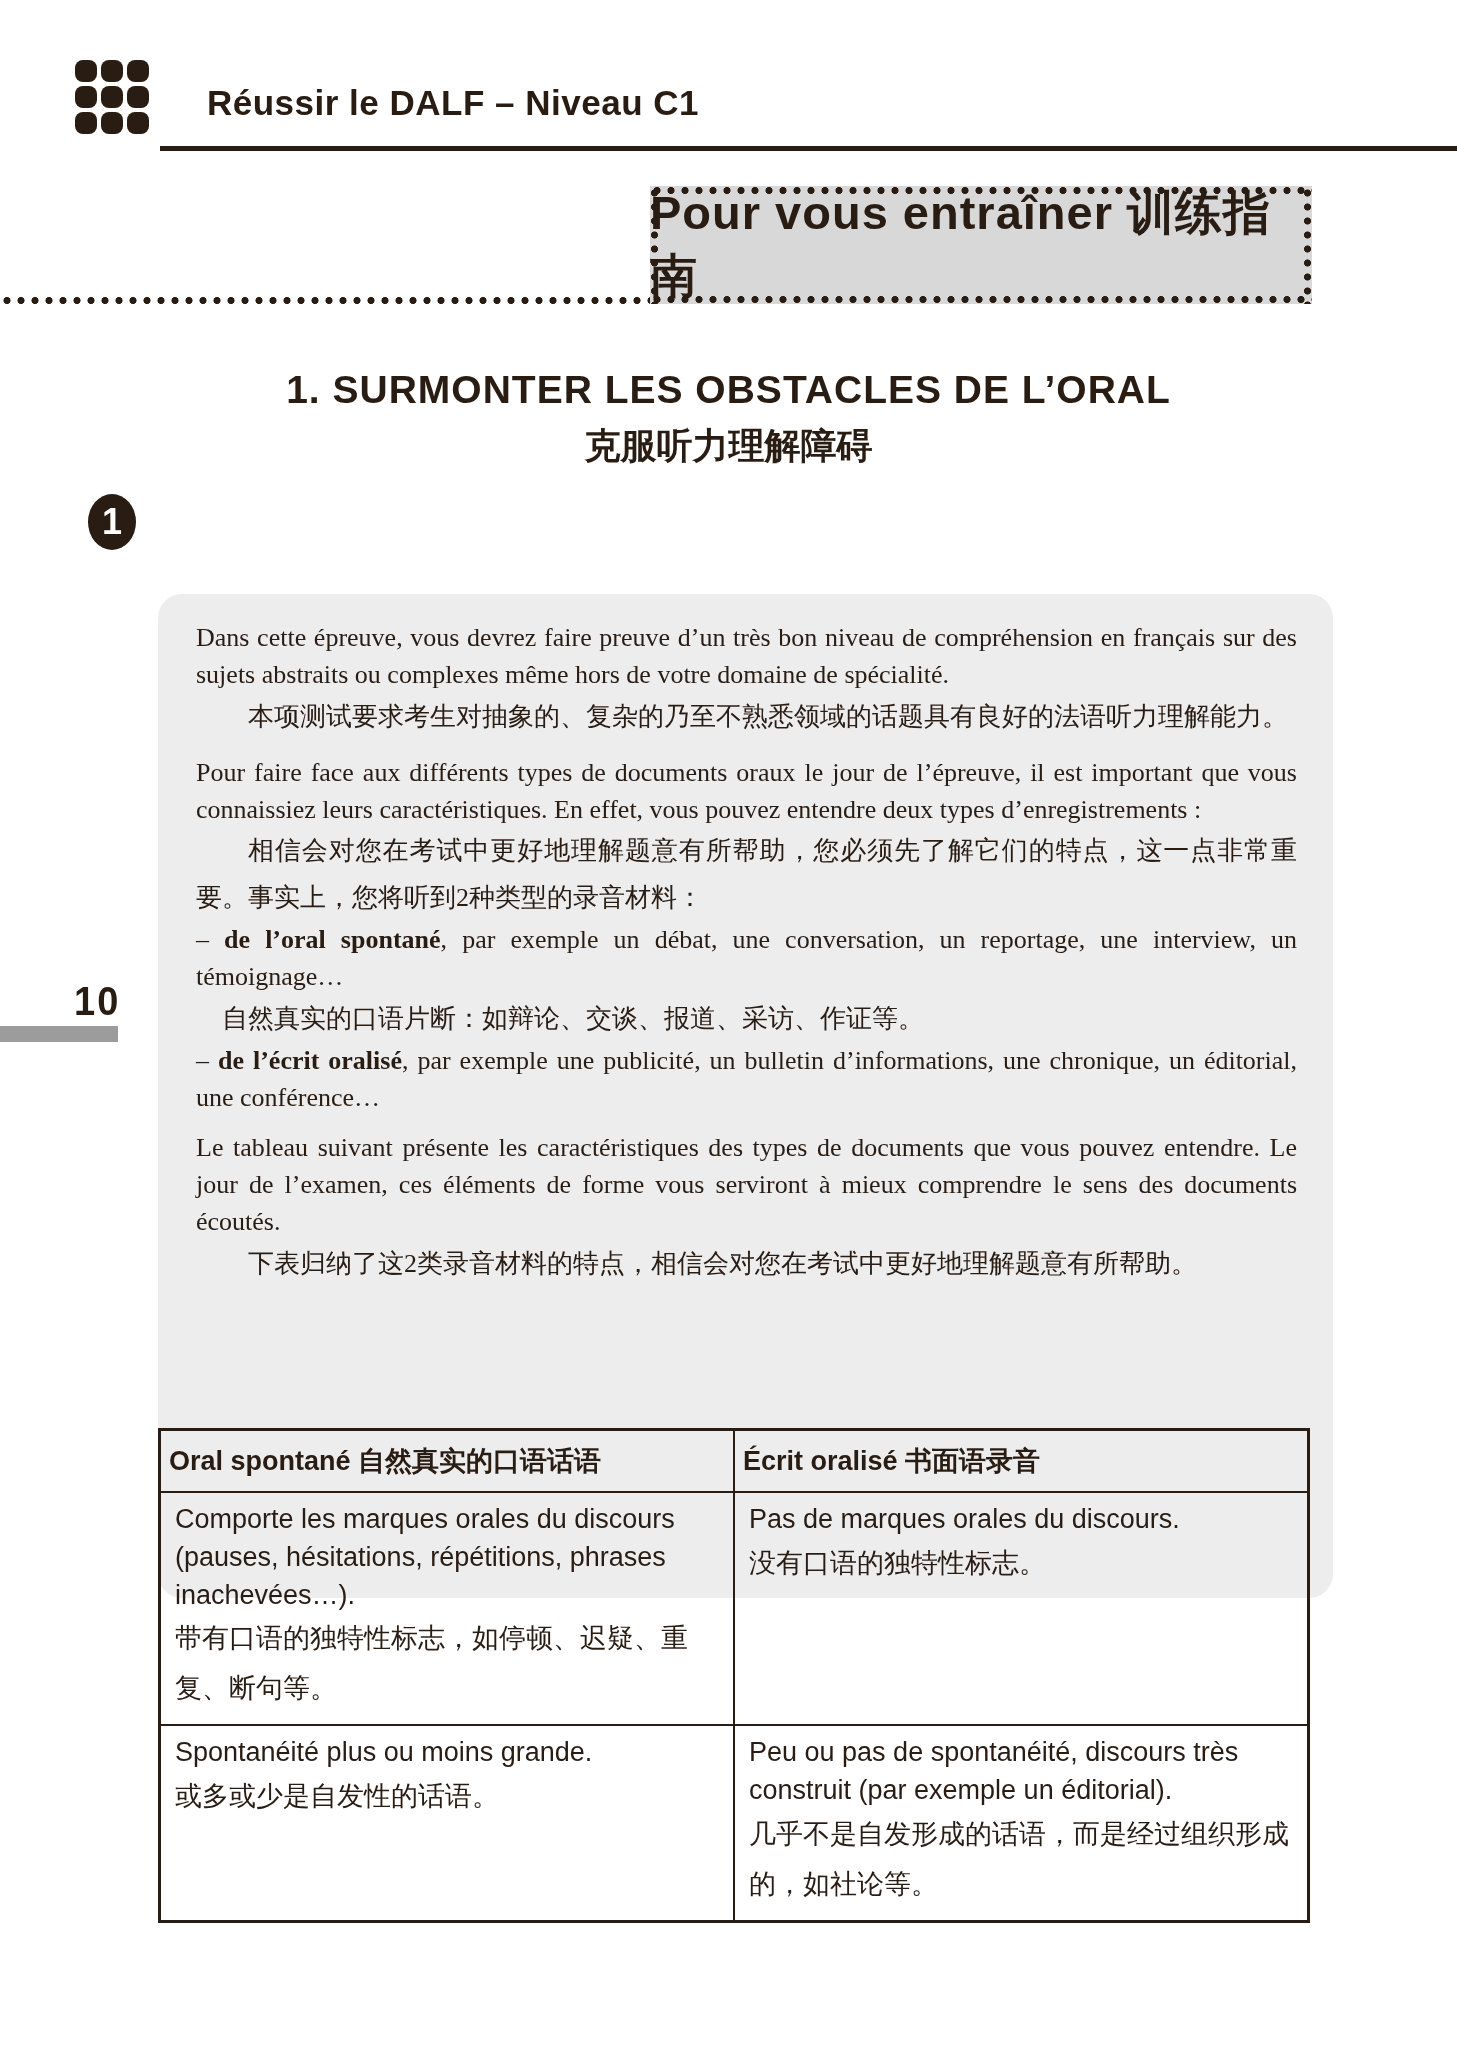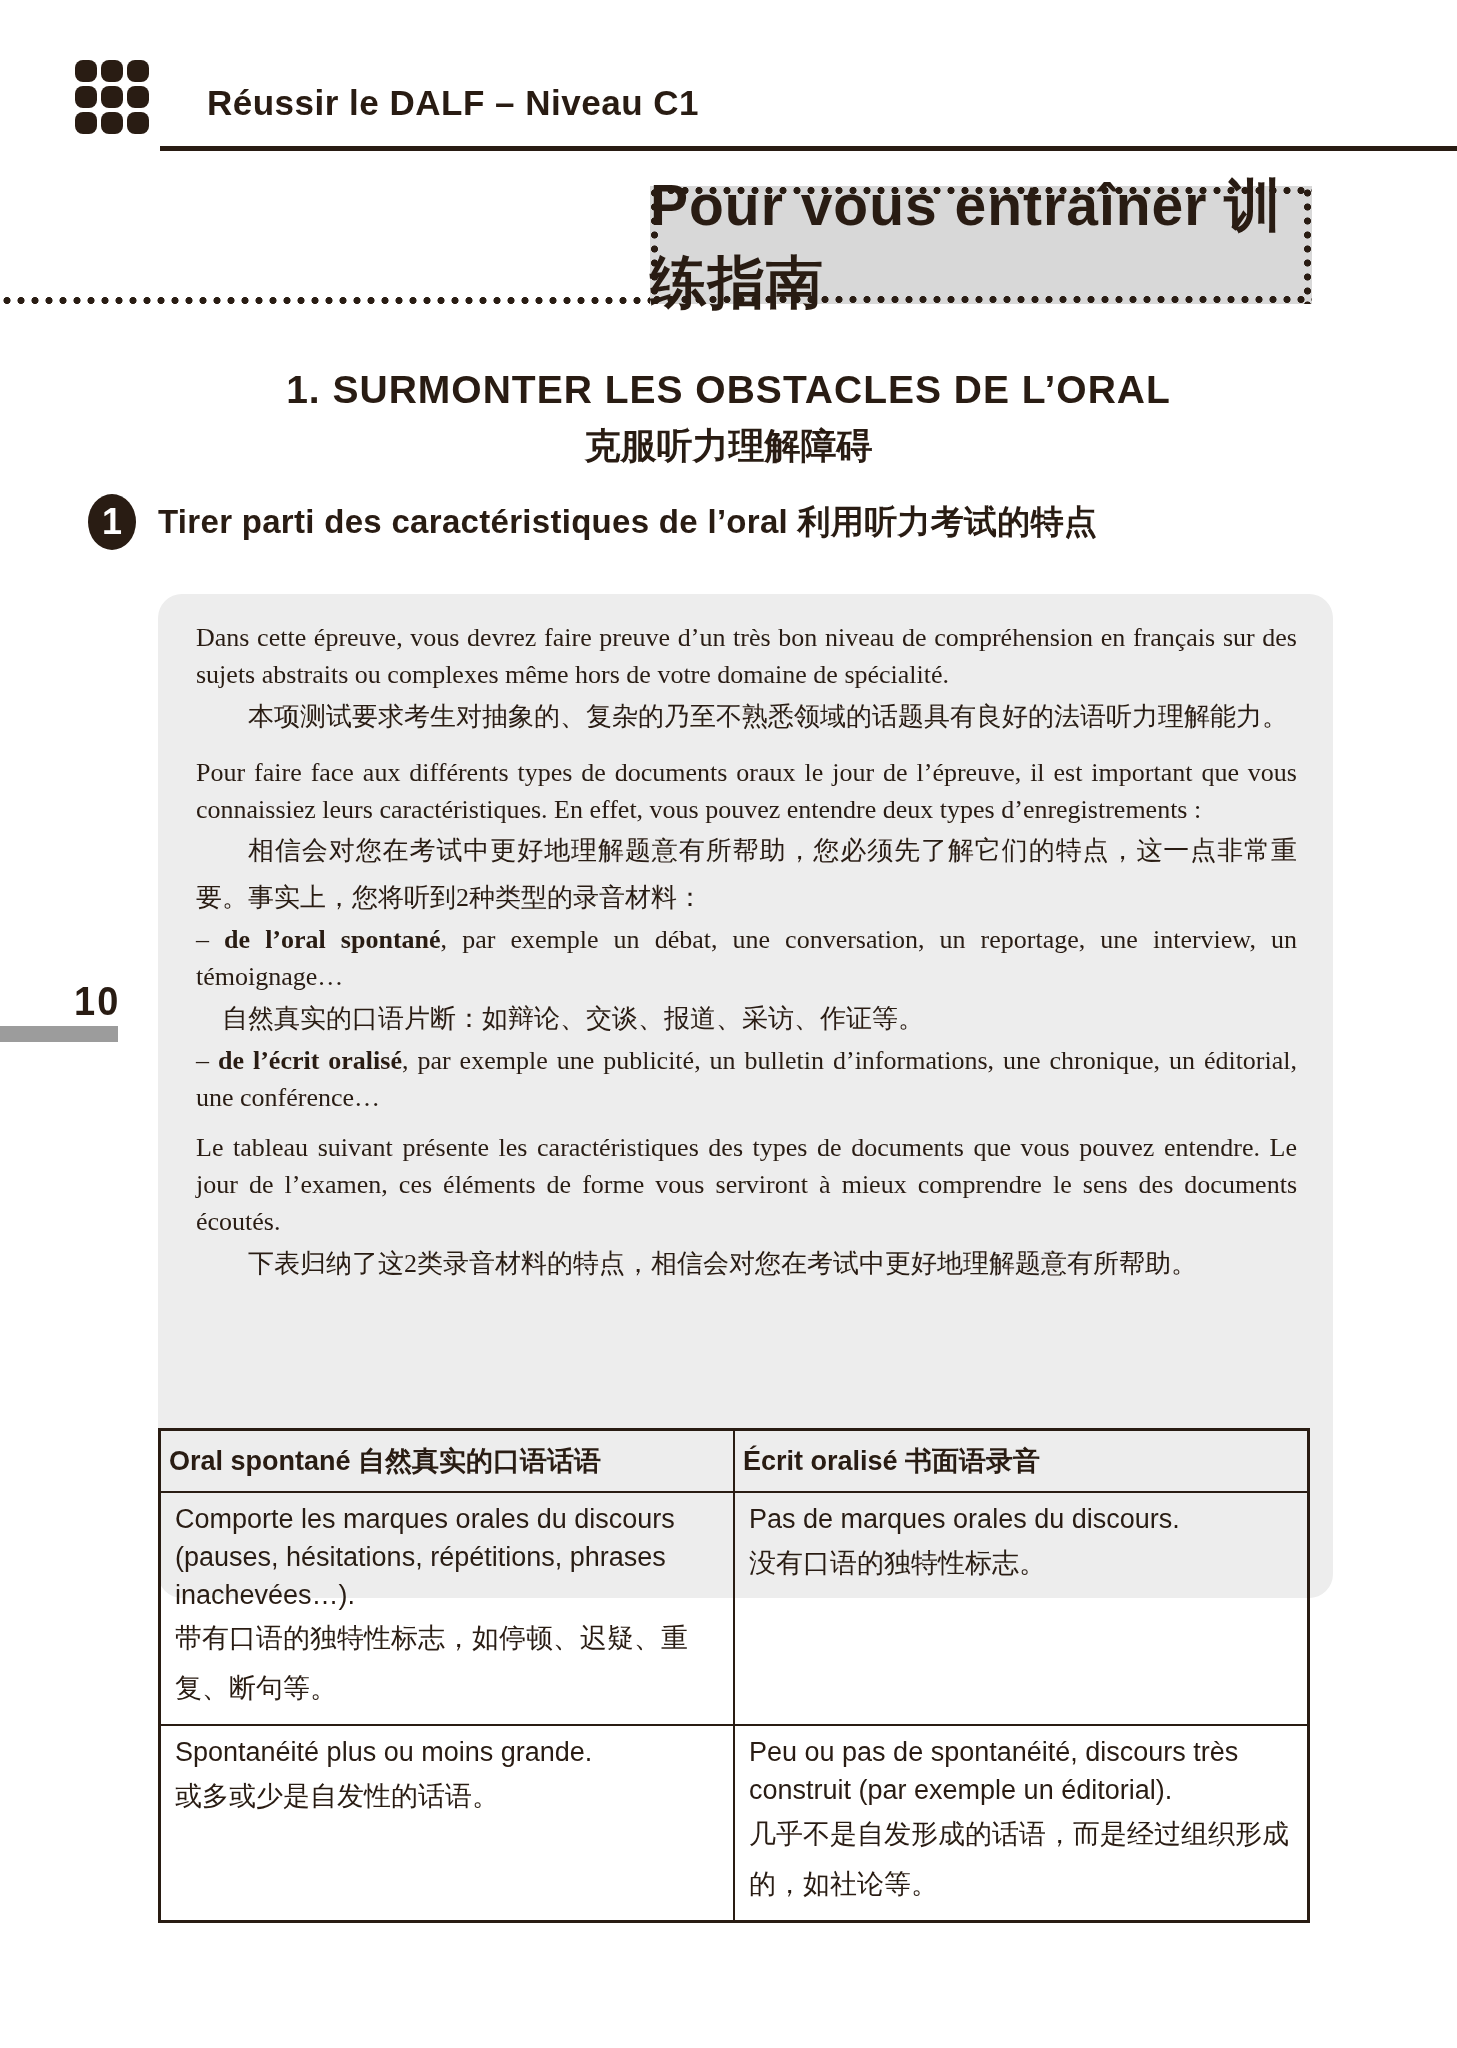--- a/index.html
+++ b/index.html
@@ -27,21 +27,21 @@
     background-image:
       radial-gradient(circle,var(--ink) 3.2px,transparent 3.9px),
       radial-gradient(circle,var(--ink) 3.2px,transparent 3.9px),
       radial-gradient(circle,var(--ink) 3.2px,transparent 3.9px),
       radial-gradient(circle,var(--ink) 3.2px,transparent 3.9px);
     background-size:14px 9px,14px 9px,9px 14px,9px 14px;
     background-position:left top,left bottom,left top,right top;
     background-repeat:repeat-x,repeat-x,repeat-y,repeat-y;
     display:flex;align-items:center;justify-content:center;
   }
-  .banner-text{font-size:57px;font-weight:bold;letter-spacing:1px;}
+  .banner-text{font-size:47px;font-weight:bold;letter-spacing:1px;}
   .dot-line{
     position:absolute;left:0;top:296px;width:652px;height:9px;
     background-image:radial-gradient(circle,var(--ink) 3.2px,transparent 3.9px);
     background-size:14px 9px;background-repeat:repeat-x;
   }
   
   .main-title{position:absolute;left:0;top:368px;width:100%;text-align:center;}
   .main-title .fr{font-size:39px;font-weight:bold;letter-spacing:1px;}
   .main-title .zh{font-size:36px;font-weight:bold;margin-top:10px;font-family:"Liberation Sans",sans-serif;}
   
@@ -109,21 +109,20 @@
   <div class="banner-text">Pour vous entraîner 训练指南</div>
 </div>
 
 <div class="main-title">
   <div class="fr">1. SURMONTER LES OBSTACLES DE L’ORAL</div>
   <div class="zh">克服听力理解障碍</div>
 </div>
 
 <div class="section-heading">
   <div class="num-badge">1</div>
-  <div class="label">Tirer parti des caractéristiques de l’oral 利用听力考试的特点</div>
 </div>
 
 <div class="intro-box">
   <p class="fr">Dans cette épreuve, vous devrez faire preuve d’un très bon niveau de compréhension en français sur des sujets abstraits ou complexes même hors de votre domaine de spécialité.</p>
   <p class="zh">本项测试要求考生对抽象的、复杂的乃至不熟悉领域的话题具有良好的法语听力理解能力。</p>
   <p class="fr group">Pour faire face aux différents types de documents oraux le jour de l’épreuve, il est important que vous connaissiez leurs caractéristiques. En effet, vous pouvez entendre deux types d’enregistrements :</p>
   <p class="zh">相信会对您在考试中更好地理解题意有所帮助，您必须先了解它们的特点，这一点非常重要。事实上，您将听到2种类型的录音材料：</p>
   <p class="bullet"><span>– </span><b>de l’oral spontané</b><span>, par exemple un débat, une conversation, un reportage, une interview, un témoignage…</span></p>
   <p class="zh-b">自然真实的口语片断：如辩论、交谈、报道、采访、作证等。</p>
   <p class="bullet"><span>– </span><b>de l’écrit oralisé</b><span>, par exemple une publicité, un bulletin d’informations, une chronique, un éditorial, une conférence…</span></p>

